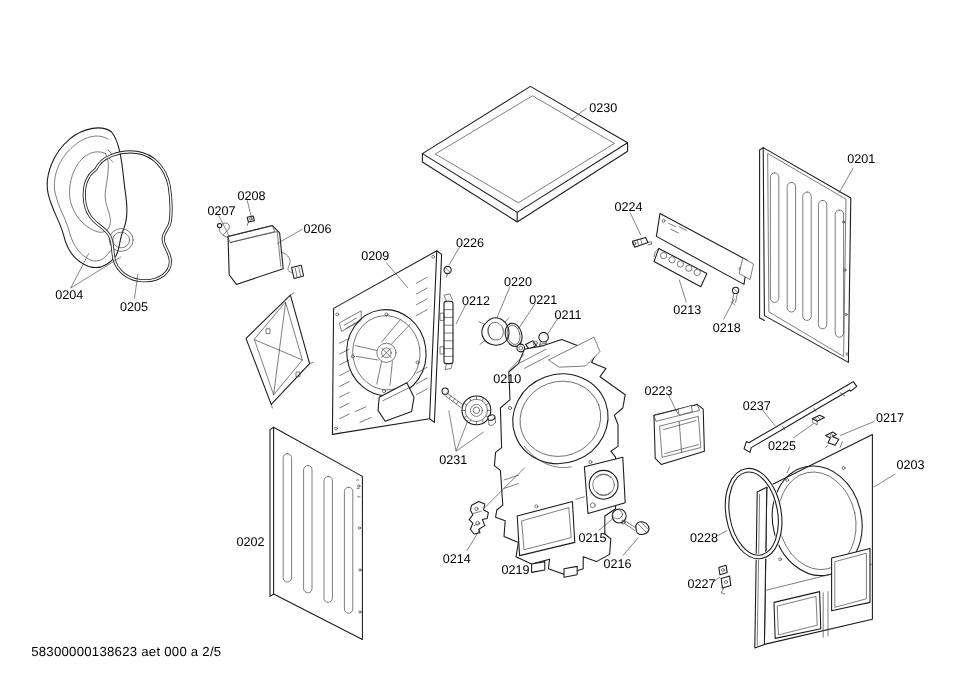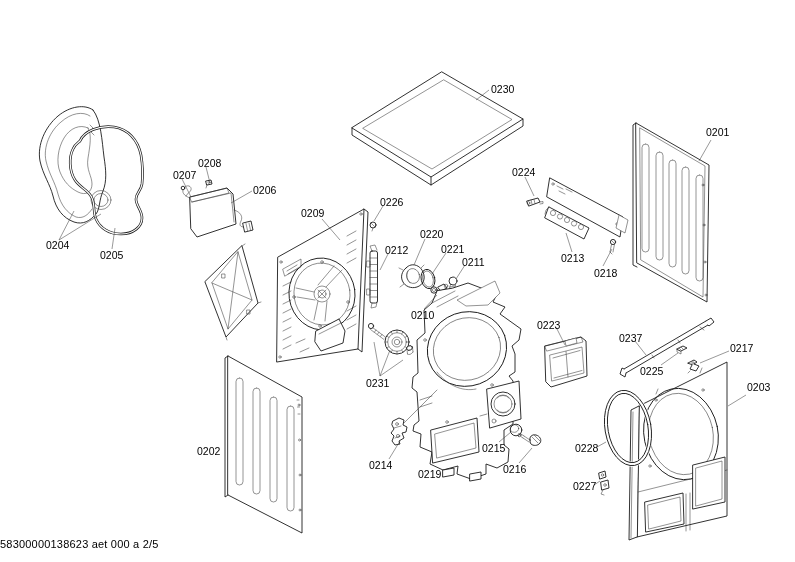--- a/index.html
+++ b/index.html
@@ -9,21 +9,21 @@
   
   .o   {fill:#ffffff;stroke:#1b1b1b;stroke-width:0.9;stroke-linejoin:round;stroke-linecap:round;}
   .on  {fill:none;stroke:#1b1b1b;stroke-width:0.9;stroke-linejoin:round;stroke-linecap:round;}
   .d   {fill:none;stroke:#3a3a3a;stroke-width:0.55;stroke-linejoin:round;stroke-linecap:round;}
   .dw  {fill:#ffffff;stroke:#3a3a3a;stroke-width:0.55;stroke-linejoin:round;}
   .tube{fill:none;stroke:#1b1b1b;stroke-width:2.6;}
   .tubein{fill:none;stroke:#ffffff;stroke-width:1.2;}
   .wipe{fill:none;stroke:#ffffff;stroke-width:5;}
   .leader{stroke:#444;stroke-width:0.55;}
   .part-label{font-family:"Liberation Sans", sans-serif;font-size:10.5px;fill:#000;}
-  .footer{position:absolute;left:0;top:538px;font-size:11px;color:#000;
+  .footer{position:absolute;left:26px;top:538px;font-size:11px;color:#000;
           font-family:"Liberation Sans", sans-serif;letter-spacing:0.2px;}
 </style>
 </head>
 <body>
 
 <div class="page">
 <svg width="795" height="562" viewBox="0 0 795 562">
 
   <g>
     <path class="o" d="M442,72 L523,119 L431,177 L352,128 Z"></path>

